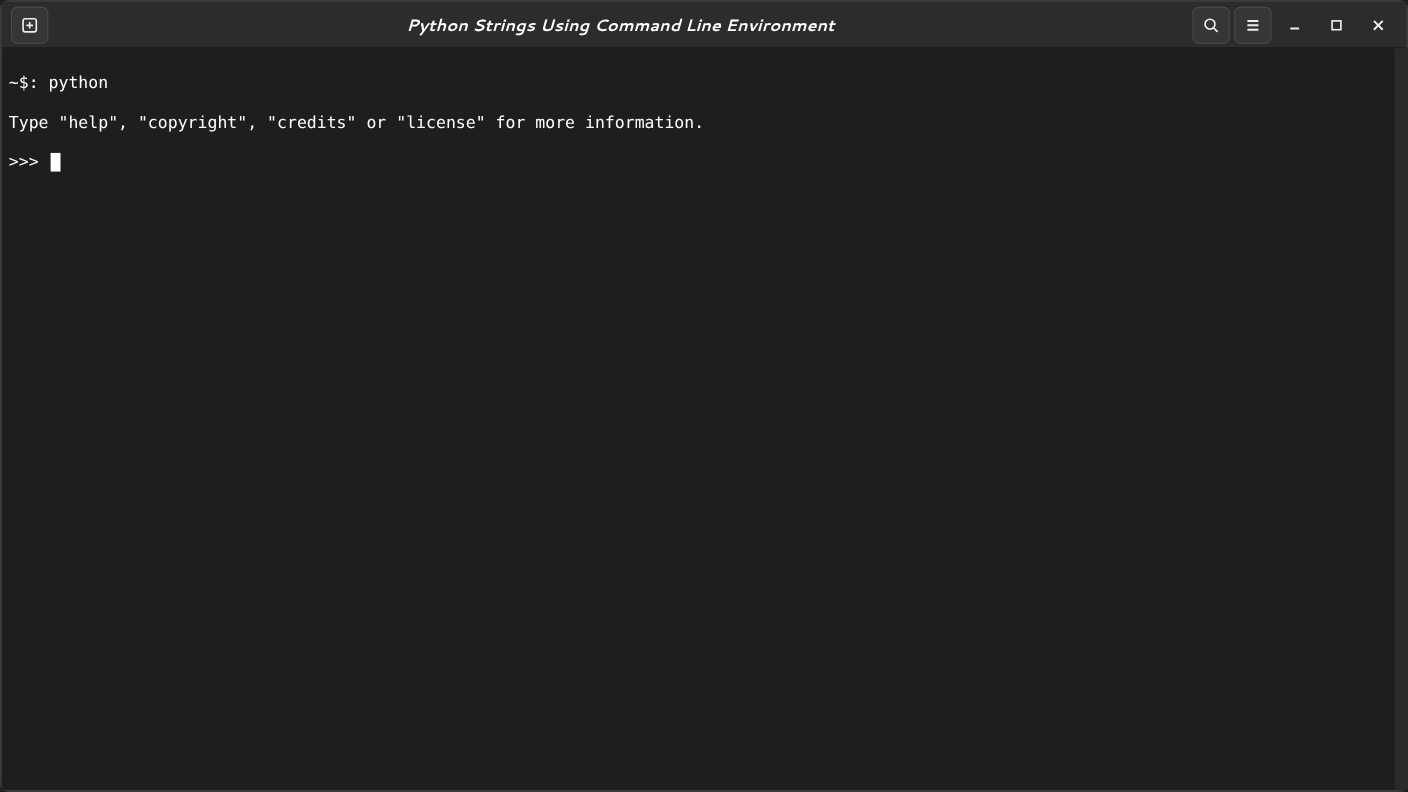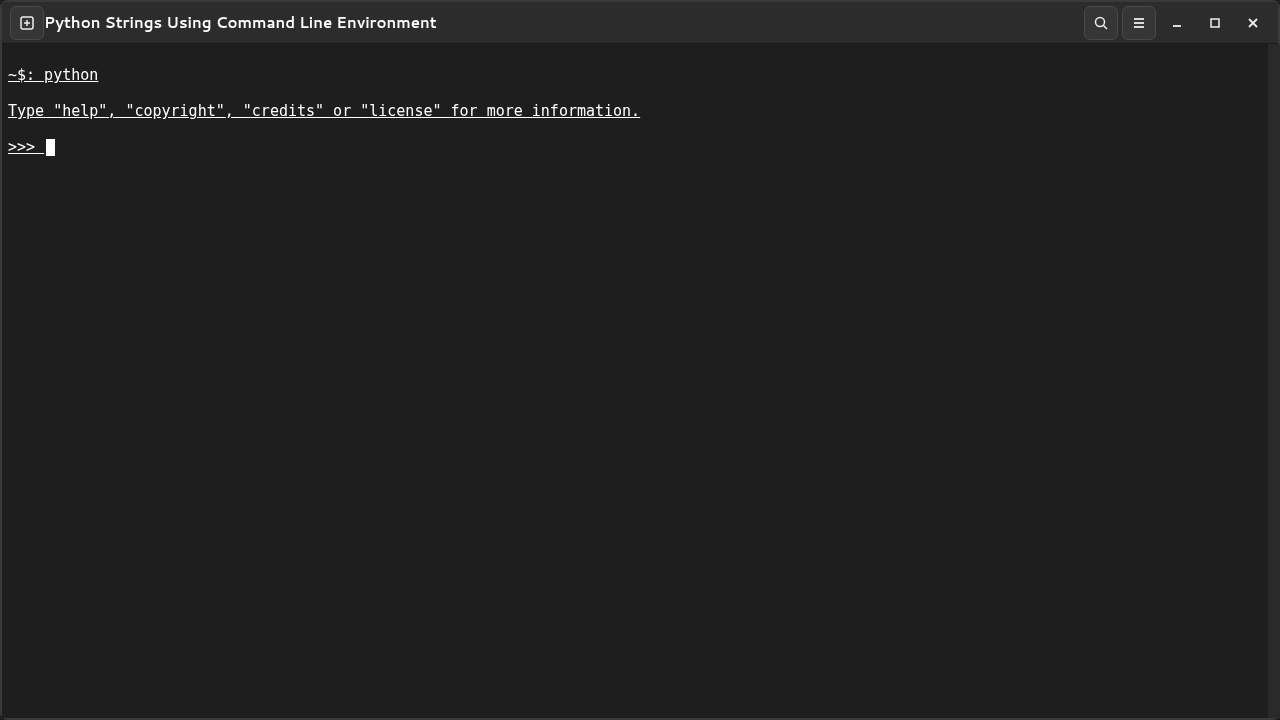--- a/index.html
+++ b/index.html
@@ -32,25 +32,26 @@
       padding: 0 8px;
       flex-shrink: 0;
     }
     .titlebar-left {
       display: flex;
       align-items: center;
       gap: 4px;
     }
     .titlebar-center {
       flex: 1;
-      text-align: left;
+      text-align: center;
       color: #ffffff;
       font-family: "Cantarell", "DejaVu Sans", sans-serif;
       font-weight: 700;
       font-size: 15px;
+      font-style: italic;
     }
     .titlebar-right {
       display: flex;
       align-items: center;
       gap: 4px;
     }
     .icon-button {
       width: 34px;
       height: 34px;
       border: 1px solid #4a4a4a;
@@ -78,21 +79,20 @@
       padding: 4px 6px;
       color: #ffffff;
       font-size: 15px;
       line-height: 1.2;
       white-space: pre;
       overflow: auto;
       position: relative;
     }
     .terminal-line {
       white-space: pre;
-      text-decoration: underline;
     }
     .cursor {
       display: inline-block;
       width: 9px;
       height: 17px;
       background: #ffffff;
       vertical-align: text-bottom;
       margin-left: 2px;
       animation: blink 1s step-start infinite;
     }

